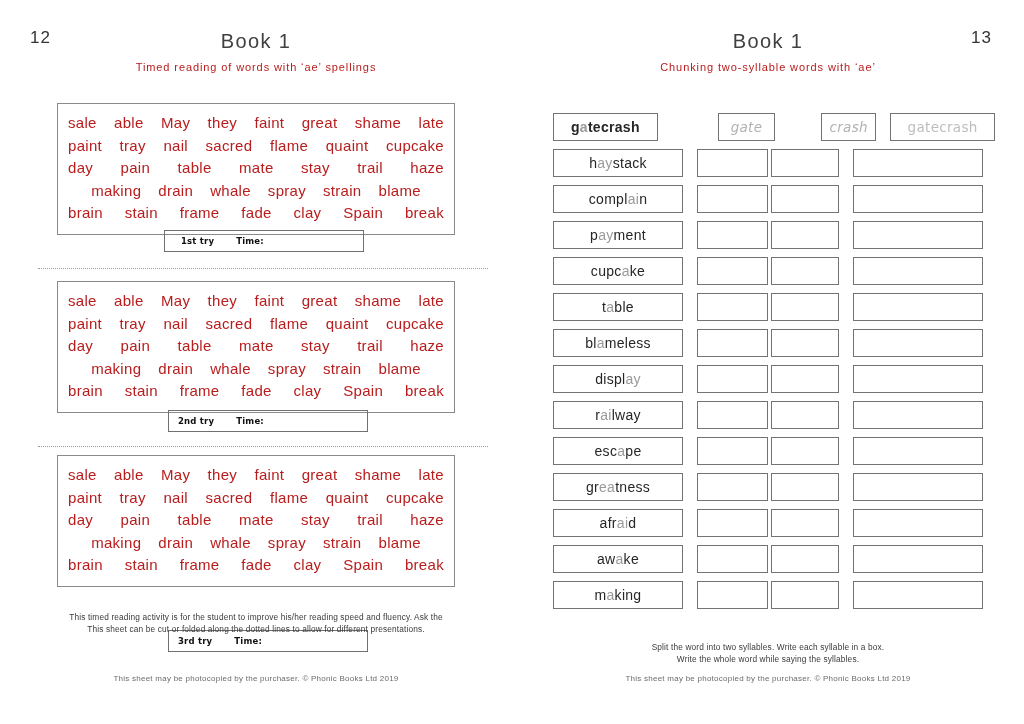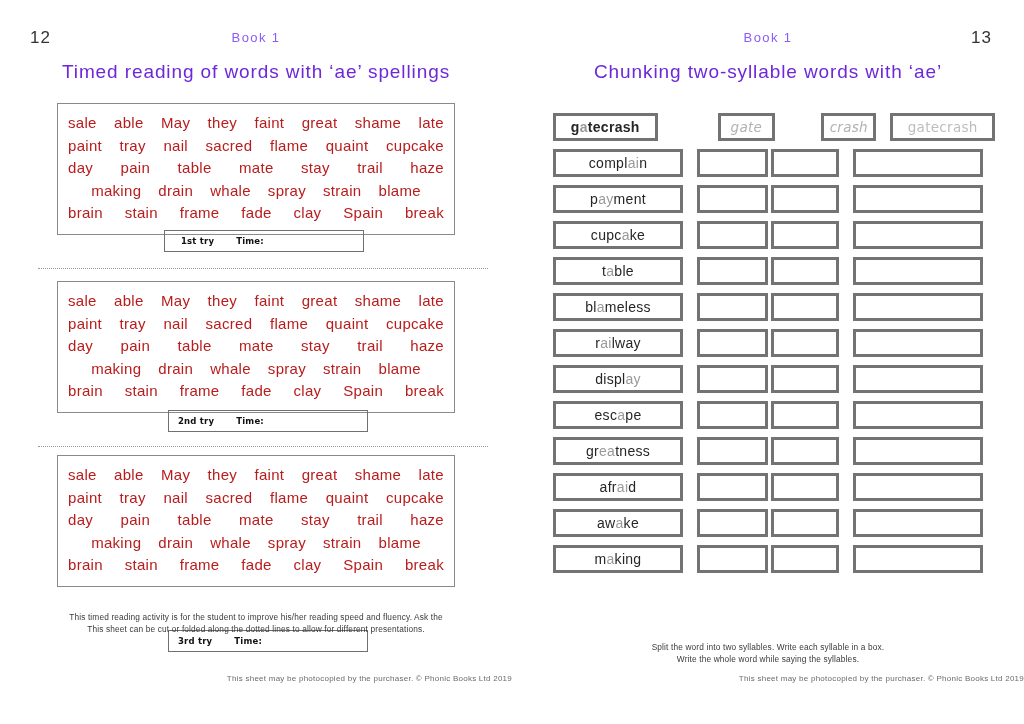--- a/index.html
+++ b/index.html
@@ -37,33 +37,33 @@
   }
   .page-num.left  { left: 30px; }
   .page-num.right { right: 32px; }
 
   .book-title {
     position: absolute;
     top: 30px;
     left: 0;
     width: 512px;
     text-align: center;
-    font-size: 13px;
+    font-size: 20px;
     letter-spacing: 1.4px;
-    color: #8b5cf6;
+    color: #404040;
   }
   .sheet-title {
     position: absolute;
     top: 61px;
     left: 0;
     width: 512px;
     text-align: center;
-    font-size: 19px;
+    font-size: 11px;
     letter-spacing: 0.9px;
-    color: #6d28d9;
+    color: #b91c1c;
   }
 
   
   .word-block {
     position: absolute;
     left: 57px;
     width: 398px;
     box-sizing: border-box;
     border: 1px solid #8a8a8a;
     padding: 8px 10px 9px 10px;
@@ -114,42 +114,42 @@
     text-align: center;
     font-size: 8.3px;
     line-height: 11.5px;
     color: #3a3a3a;
     letter-spacing: 0.15px;
   }
   .copyright {
     position: absolute;
     left: 0;
     width: 512px;
-    text-align: right;
+    text-align: center;
     font-size: 8px;
     color: #6b6b6b;
     letter-spacing: 0.25px;
   }
 
   
   .chunk-table {
     position: absolute;
     top: 113px;
     left: 41px;
     width: 442px;
   }
   .chunk-row {
     display: flex;
     align-items: center;
     height: 28px;
     margin-bottom: 8px;
   }
   .cell {
     box-sizing: border-box;
-    border: 3px solid #737373;
+    border: 1px solid #737373;
     height: 28px;
     display: flex;
     align-items: center;
     justify-content: center;
     font-size: 14px;
     letter-spacing: 0.3px;
     color: #262626;
   }
   .c-word  { width: 130px; margin-right: 14px; }
   .c-syl1  { width: 71px; }
@@ -368,20 +368,28 @@
         <div class="chunk-row">
           <div class="cell c-word">
             <span class="bold-word"><span>g</span><span class="hl">a</span><span>tecrash</span></span>
           </div>
           <div class="cell c-syl1 ghost">gate</div>
           <div class="cell c-syl2 ghost">crash</div>
           <div class="cell c-whole ghost-plain">gatecrash</div>
         </div>
         <div class="chunk-row">
           <div class="cell c-word">
+            <span><span>h</span><span class="hl">ay</span><span>stack</span></span>
+          </div>
+          <div class="cell c-syl1"></div>
+          <div class="cell c-syl2"></div>
+          <div class="cell c-whole"></div>
+        </div>
+        <div class="chunk-row">
+          <div class="cell c-word">
             <span><span>compl</span><span class="hl">ai</span><span>n</span></span>
           </div>
           <div class="cell c-syl1"></div>
           <div class="cell c-syl2"></div>
           <div class="cell c-whole"></div>
         </div>
         <div class="chunk-row">
           <div class="cell c-word">
             <span><span>p</span><span class="hl">ay</span><span>ment</span></span>
           </div>
@@ -408,29 +416,29 @@
         <div class="chunk-row">
           <div class="cell c-word">
             <span><span>bl</span><span class="hl">a</span><span>meless</span></span>
           </div>
           <div class="cell c-syl1"></div>
           <div class="cell c-syl2"></div>
           <div class="cell c-whole"></div>
         </div>
         <div class="chunk-row">
           <div class="cell c-word">
+            <span><span>displ</span><span class="hl">ay</span><span></span></span>
+          </div>
+          <div class="cell c-syl1"></div>
+          <div class="cell c-syl2"></div>
+          <div class="cell c-whole"></div>
+        </div>
+        <div class="chunk-row">
+          <div class="cell c-word">
             <span><span>r</span><span class="hl">ai</span><span>lway</span></span>
-          </div>
-          <div class="cell c-syl1"></div>
-          <div class="cell c-syl2"></div>
-          <div class="cell c-whole"></div>
-        </div>
-        <div class="chunk-row">
-          <div class="cell c-word">
-            <span><span>displ</span><span class="hl">ay</span><span></span></span>
           </div>
           <div class="cell c-syl1"></div>
           <div class="cell c-syl2"></div>
           <div class="cell c-whole"></div>
         </div>
         <div class="chunk-row">
           <div class="cell c-word">
             <span><span>esc</span><span class="hl">a</span><span>pe</span></span>
           </div>
           <div class="cell c-syl1"></div>

